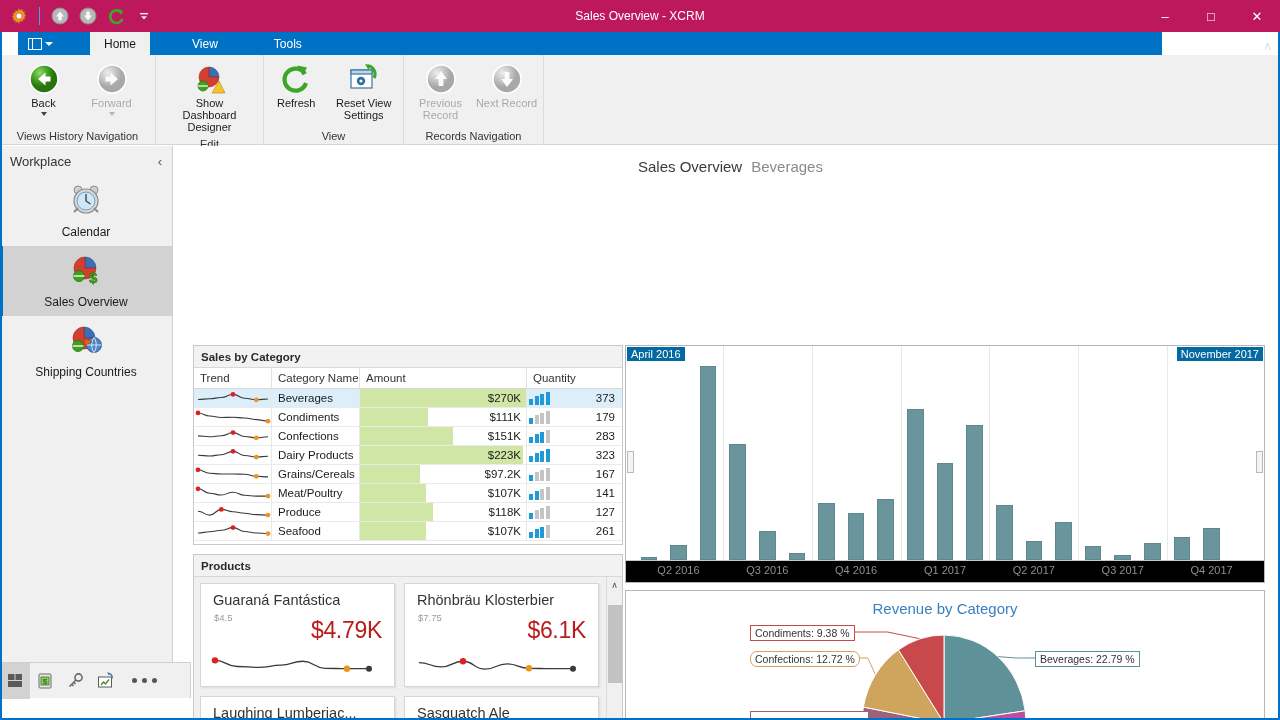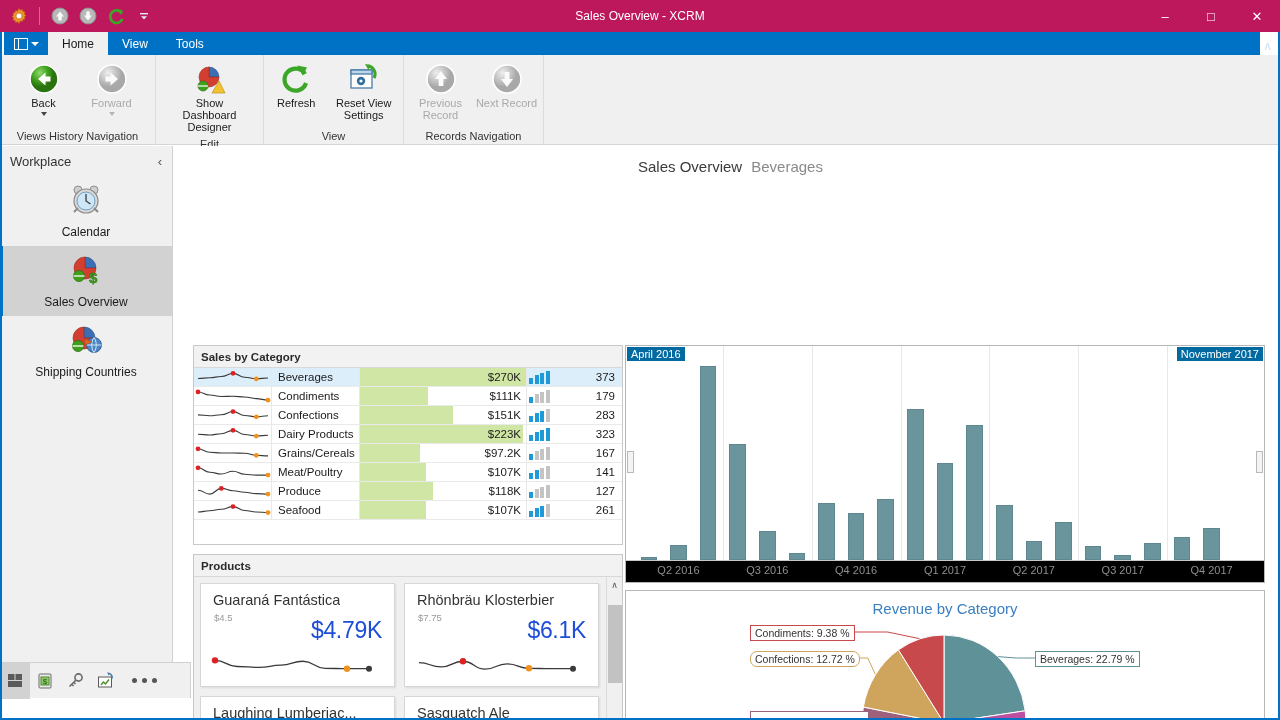--- a/index.html
+++ b/index.html
@@ -22,22 +22,22 @@
   .qat-sep{ width:1px; height:18px; background:#4d9fd8; margin:0 3px;}
   .title-text{
     position:absolute; left:0; right:0; text-align:center; font-size:12px; color:#fff;
     pointer-events:none;
   }
   .wincontrols{ position:absolute; right:0; top:0; height:32px; display:flex; }
   .wc{ width:46px; height:32px; display:flex; align-items:center; justify-content:center; color:#fff; font-size:13px;}
 
   
   .tabstrip{
-    position:absolute; left:4px; top:32px; width:1256px; height:23px;
-    background:#0072c6; display:flex; align-items:flex-end;
+    position:absolute; left:18px; top:32px; width:1144px; height:23px;
+    background:#0072c6; display:flex; align-items:flex-end;gap:28px;
   }
   .appmenu{
     width:44px; height:23px; display:flex; align-items:center; justify-content:center; gap:3px;
     color:#fff;
   }
   .appmenu .book{ width:14px;height:12px;border:1.6px solid #fff; display:block; position:relative;}
   .appmenu .book:after{content:"";position:absolute;left:3px;top:0;bottom:0;width:1.6px;background:#fff;}
   .caret-dn{ width:0;height:0;border-left:4px solid transparent;border-right:4px solid transparent;border-top:4px solid #fff;}
   .tab{
     height:23px; padding:0 14px; display:flex; align-items:center; justify-content:center;
@@ -120,21 +120,21 @@
   .sparkbars i{ width:4px; display:block; background:#c4c4c4; }
   .sparkbars i.on{ background:#1e9ad6; }
 
   
   #productsPanel{ left:193px; top:408px; width:430px; height:280px; }
   .prod-wrap{ position:absolute; left:0; top:22px; right:0; bottom:0; background:#f0f0f0; padding:6px; }
   .prod-grid{ display:grid; grid-template-columns:1fr 1fr; grid-template-rows:104px 104px; gap:9px; width:399px;}
   .card{ background:#fff; border:1px solid #d6d6d6; position:relative; box-shadow:1.5px 1.5px 0 #0000000f;}
   .card-name{ position:absolute; left:12px; top:8px; font-size:14.5px; color:#333; white-space:nowrap; overflow:hidden; }
   .card-price{ position:absolute; left:13px; top:28px; font-size:9.5px; color:#9a9a9a; }
-  .card-value{ position:absolute; right:12px; top:33px; font-size:23px; color:#1d4ed8; letter-spacing:-0.3px;}
+  .card-value{ position:absolute; right:12px; top:33px; font-size:23px; color:#b91c1c; letter-spacing:-0.3px;}
   .card-spark{ position:absolute; left:0; bottom:4px; width:100%; height:36px; }
   .vscroll{
     position:absolute; right:0; top:0; bottom:0; width:16px; background:#f0f0f0; border-left:1px solid #dcdcdc;
     display:flex; flex-direction:column; align-items:center;
   }
   .vs-arrow{ height:16px; width:16px; display:flex; align-items:center; justify-content:center; font-size:9px; color:#5a5a5a;}
   .vs-track{ flex:1; width:16px; position:relative; }
   .vs-thumb{ position:absolute; left:1px; width:14px; top:12px; height:78px; background:#c2c2c2; }
 
   
@@ -414,20 +414,26 @@
     </div>
 
     <div class="view-header">
       <span class="vh-main">Sales Overview</span>
       <span class="vh-sub">Beverages</span>
     </div>
 
     <div class="panel" id="salesPanel">
       <div class="panel-title">Sales by Category</div>
       <div class="grid">
+        <div class="grid-head">
+          <div class="gh" style="width:78px">Trend</div>
+          <div class="gh" style="width:88px">Category Name</div>
+          <div class="gh" style="width:167px">Amount</div>
+          <div class="gh" style="flex:1;border-right:none">Quantity</div>
+        </div>
         <div id="gridBody">
             <div class="grid-row sel">
               <div class="c-trend"><svg width="78" height="18" viewBox="0 0 78 18">
                   <path d="M4,10.54 C9.833333333333332,10.54 9.833333333333332,9.76 15.666666666666666,9.76 C21.5,9.76 21.5,8.46 27.333333333333332,8.46 C33.166666666666664,8.46 33.166666666666664,5.34 39,5.34 C44.83333333333333,5.34 44.83333333333333,9.24 50.666666666666664,9.24 C56.5,9.24 56.5,10.8 62.33333333333333,10.8 C68.16666666666666,10.8 68.16666666666666,10.02 74,10.02" fill="none" stroke="#3a3a3a" stroke-width="1.1"></path>
                   <circle cx="39" cy="5.34" r="2.4" fill="#e02020"></circle>
                   <circle cx="62.33333333333333" cy="10.8" r="2.4" fill="#f0931e"></circle>
                 </svg></div>
               <div class="c-name">Beverages</div>
               <div class="c-amt">
                 <div class="amt-fill" style="width: 100%;"></div>

